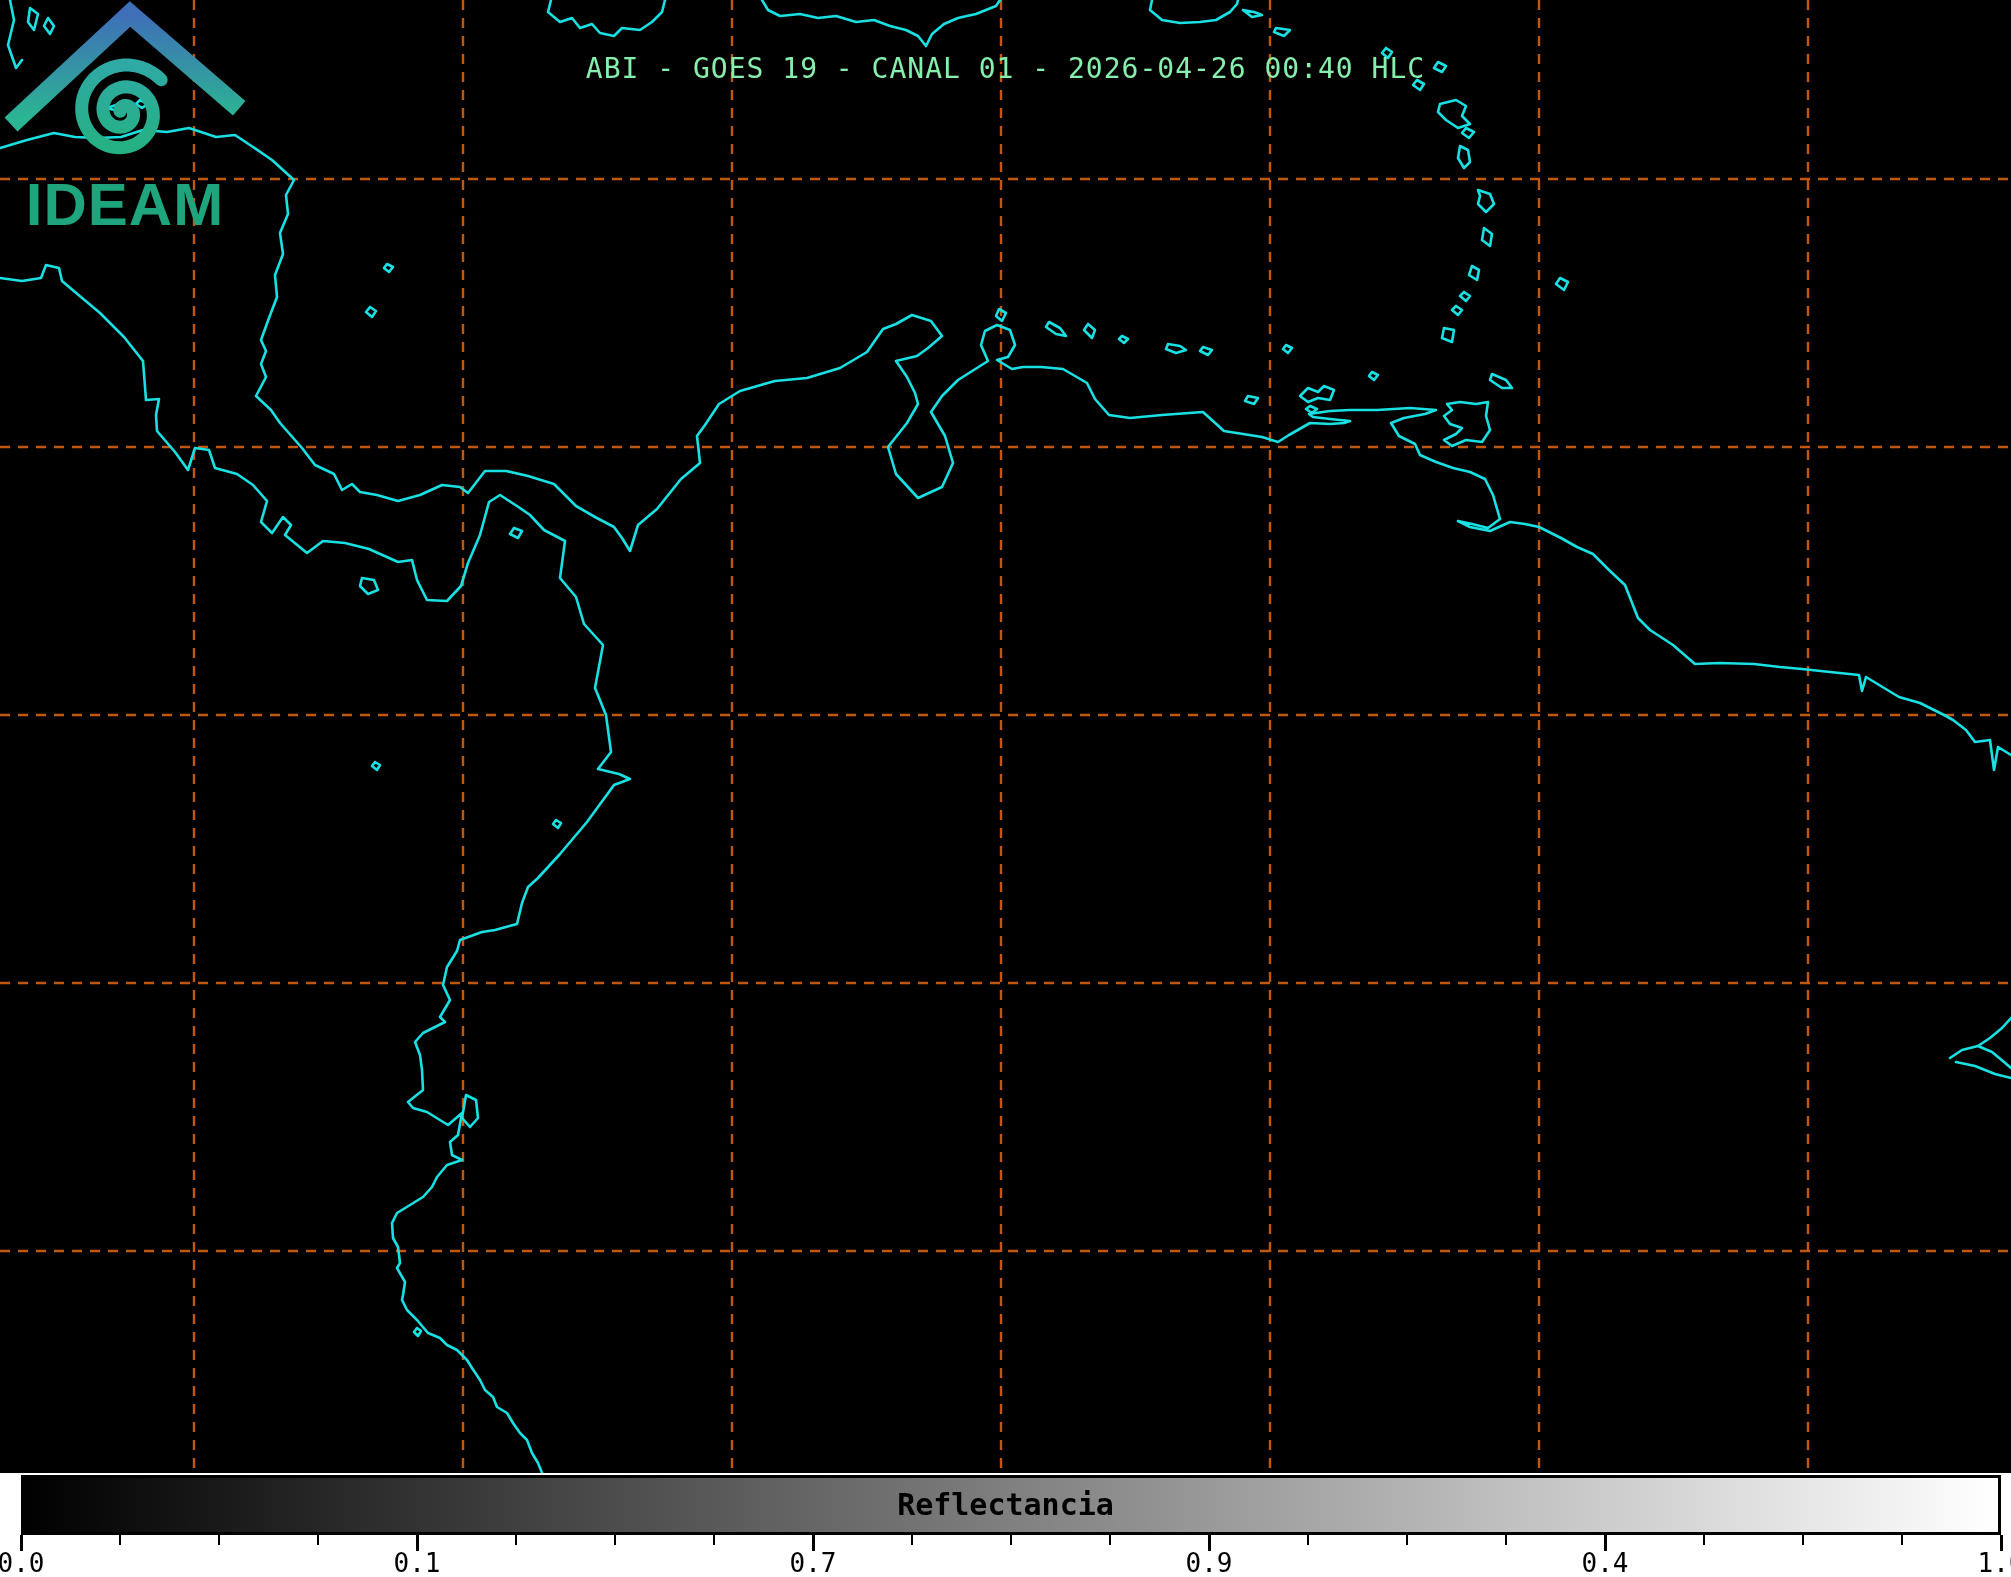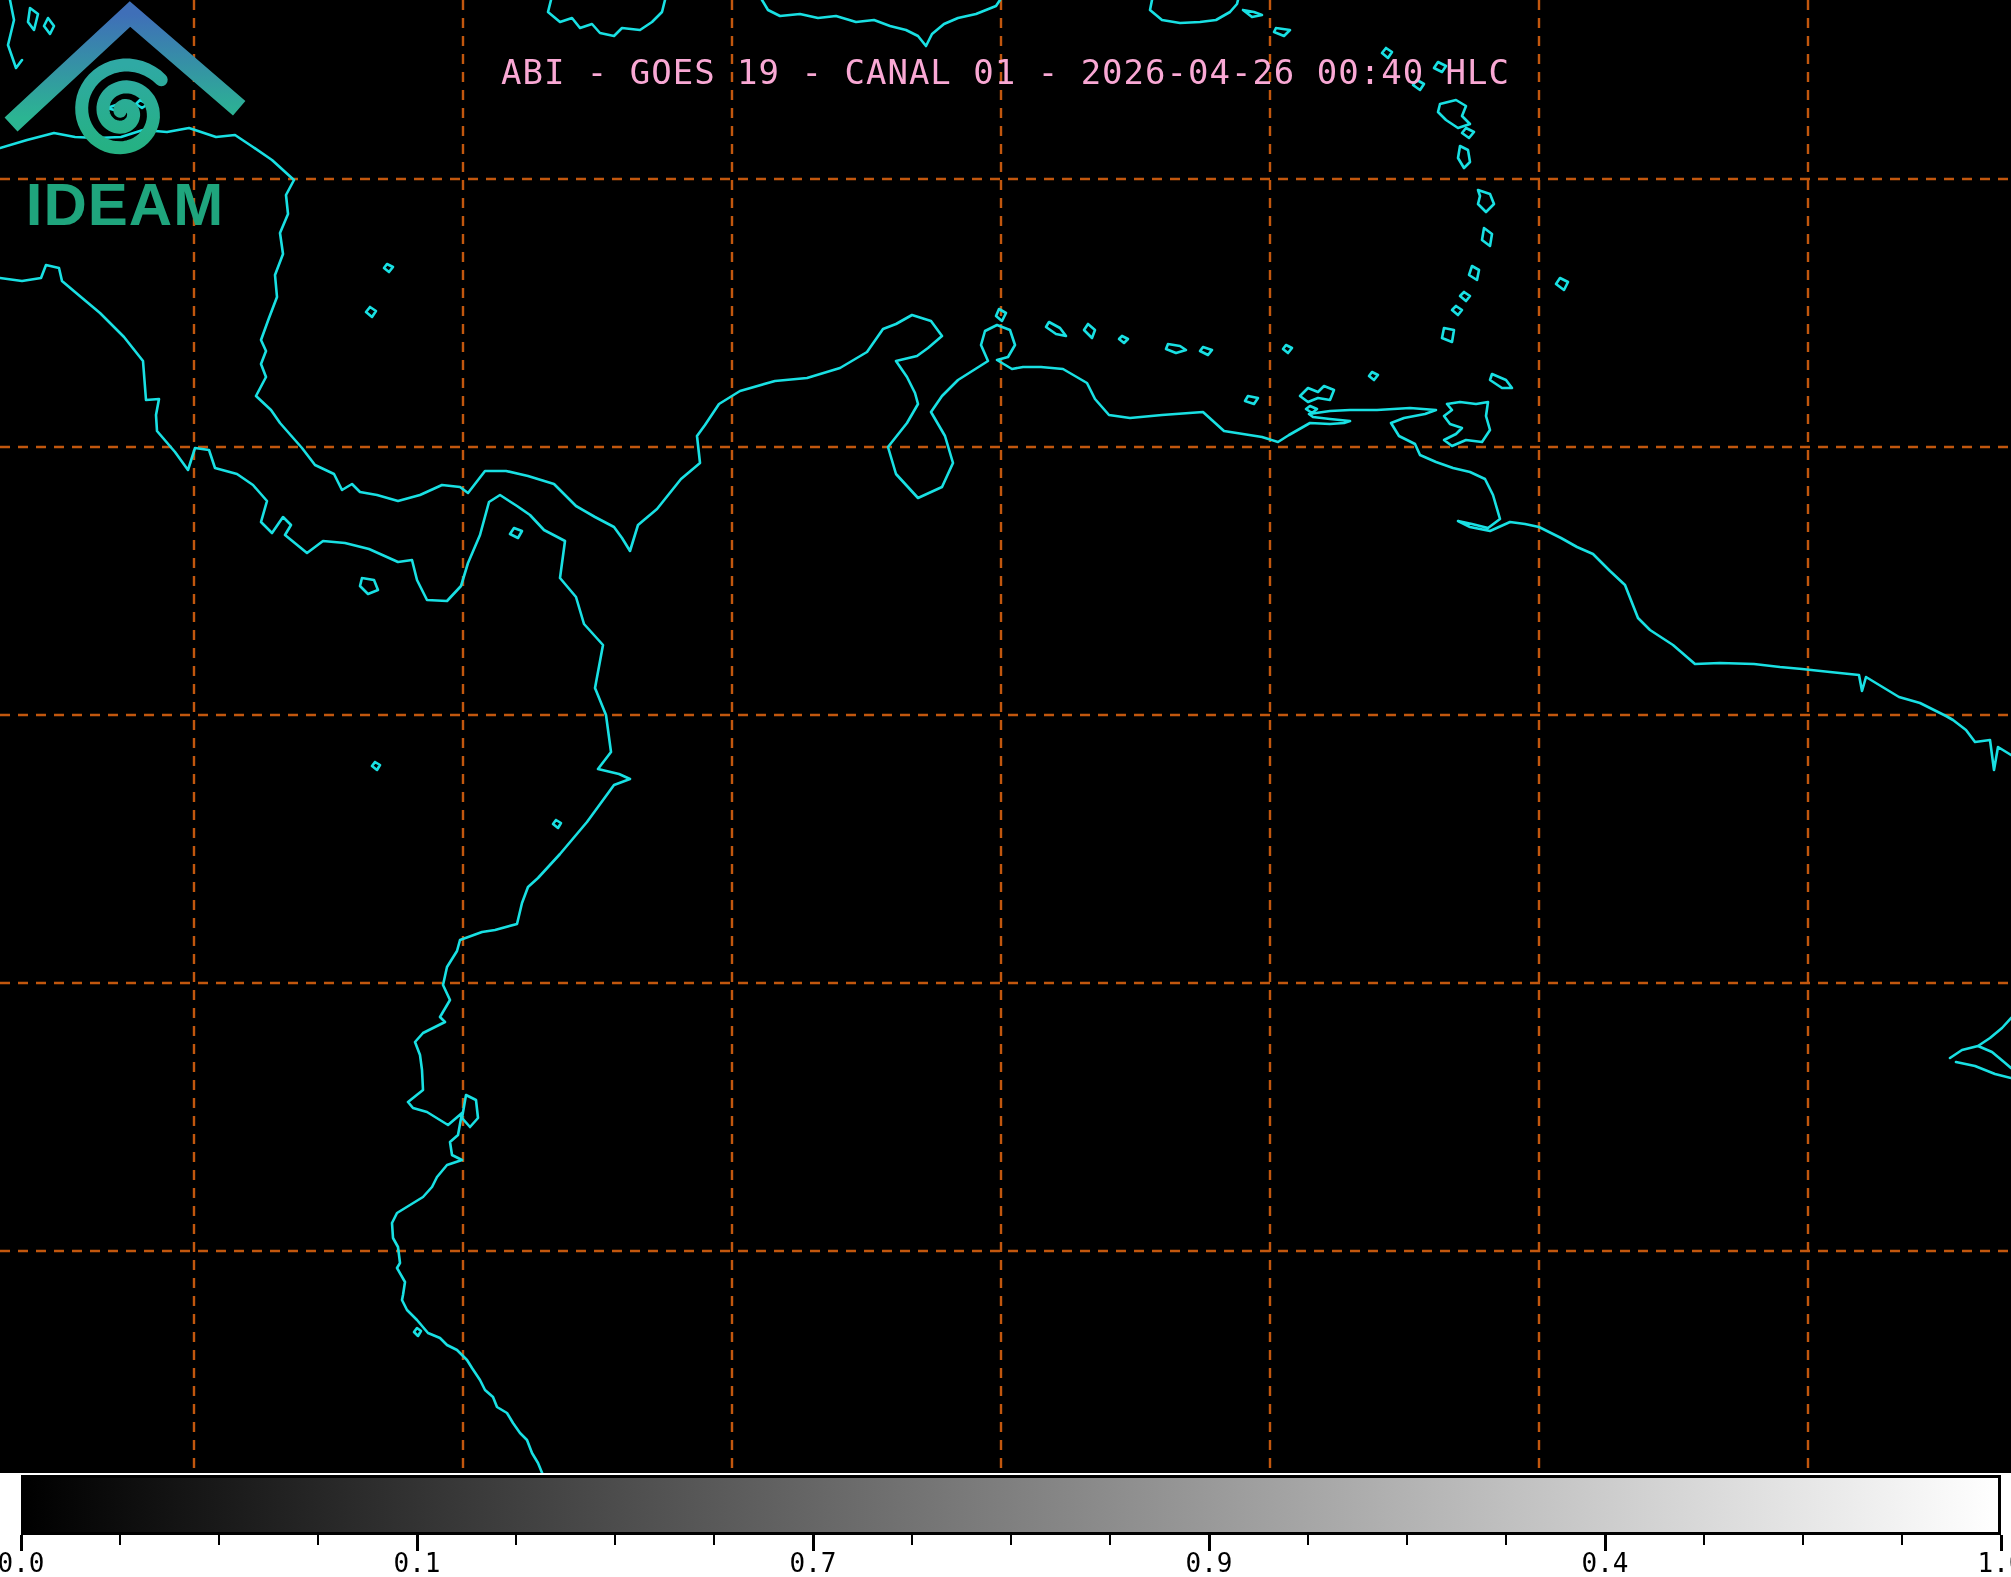--- a/index.html
+++ b/index.html
@@ -1,21 +1,21 @@
 <!DOCTYPE html>
 <html><head>
 <meta charset="utf-8">
 <style>
   html,body{margin:0;padding:0;background:#ffffff;}
   body{width:2011px;height:1577px;position:relative;overflow:hidden;
        font-family:"DejaVu Sans Mono",monospace;}
   .map{position:absolute;left:0;top:0;width:2011px;height:1473px;overflow:hidden;}
   .map svg{position:absolute;left:0;top:0;}
   .map-title{position:absolute;left:0;top:52px;width:100%;text-align:center;
-       color:#f9a8d4;font-size:34px;letter-spacing:1px;white-space:pre;}
+       color:#86efac;font-size:28px;letter-spacing:1px;white-space:pre;}
   .logo-box{position:absolute;left:1650px;top:1243px;width:250px;height:235px;}
   .cbar-area{position:absolute;left:0;top:1473px;width:2011px;height:104px;background:#ffffff;}
   .cbar-bar{position:absolute;top:2px;height:60px;border:3px solid #000;box-sizing:border-box;}
   .cbar-label{position:absolute;top:14px;width:100%;text-align:center;font-weight:bold;
        font-size:30px;color:#000;}
   .tick{position:absolute;background:#000;}
   .tick-label{position:absolute;top:75px;font-size:26px;color:#000;transform:translateX(-50%);white-space:pre;}
 </style>
 </head>
 <body>
@@ -100,20 +100,21 @@
       </linearGradient>
     </defs>
     <path d="M 18,118 L 130,14 L 232,102" fill="none" stroke="url(#mgrad)" stroke-width="19" stroke-linecap="square"></path>
     <path id="logo-spiral" fill="none" stroke="url(#sgrad)" stroke-width="13" stroke-linecap="round" d="M120.1,111.3L120.0,110.9L120.0,110.4L120.0,109.9L120.1,109.4L120.2,108.8L120.5,108.3L120.8,107.7L121.3,107.2L121.8,106.7L122.4,106.3L123.2,106.0L123.9,105.7L124.8,105.6L125.7,105.6L126.6,105.7L127.6,105.9L128.5,106.2L129.4,106.8L130.3,107.4L131.1,108.2L131.9,109.1L132.5,110.2L133.0,111.3L133.4,112.6L133.6,113.9L133.6,115.3L133.4,116.7L133.1,118.1L132.6,119.6L131.8,120.9L130.9,122.2L129.7,123.4L128.4,124.5L127.0,125.5L125.3,126.2L123.6,126.8L121.7,127.1L119.8,127.2L117.9,127.1L115.9,126.7L113.9,126.0L112.0,125.1L110.2,123.9L108.6,122.5L107.0,120.8L105.7,118.9L104.6,116.8L103.8,114.6L103.2,112.2L103.0,109.8L103.0,107.2L103.4,104.7L104.1,102.1L105.1,99.6L106.4,97.3L108.1,95.1L110.1,93.0L112.3,91.2L114.8,89.7L117.5,88.5L120.4,87.6L123.4,87.0L126.6,86.8L129.7,87.1L132.9,87.7L136.0,88.8L139.0,90.2L141.8,92.0L144.5,94.2L146.8,96.8L148.9,99.6L150.6,102.8L151.9,106.1L152.9,109.7L153.3,113.4L153.4,117.2L152.9,121.0L151.9,124.8L150.5,128.4L148.6,132.0L146.3,135.2L143.5,138.3L140.4,141.0L136.9,143.3L133.0,145.1L129.0,146.5L124.7,147.4L120.3,147.8L115.9,147.6L111.4,146.9L107.0,145.6L102.8,143.7L98.8,141.3L95.0,138.5L91.7,135.1L88.7,131.3L86.2,127.1L84.2,122.6L82.7,117.8L81.9,112.8L81.7,107.7L82.1,102.6L83.1,97.5L84.8,92.5L87.2,87.7L90.1,83.2L93.6,79.0L97.6,75.3L102.1,72.1L107.0,69.4L112.2,67.3L117.7,65.9L123.4,65.1L129.3,65.1L135.1,65.8L140.8,67.2L146.4,69.3L151.7,72.2L156.7,75.7L161.2,79.8"></path>
     <text id="logo-text" x="125" y="225" text-anchor="middle" font-family="Liberation Sans, sans-serif" font-weight="bold" font-size="60" letter-spacing="1" fill="#1fa57d">IDEAM</text>
   </svg>
 </div>
 
 <div class="cbar-area" style="background: rgb(255, 255, 255);">
   <div class="cbar-bar" id="cbar-bar" style="left: 21px; width: 1980px; height: 60px; background: linear-gradient(to right, rgb(0, 0, 0), rgb(255, 255, 255));"></div>
+  <div class="cbar-label" style="color: rgb(0, 0, 0);">Reflectancia</div>
   <div id="cbar-ticks">
       <div class="tick" style="left: 19.5px; top: 62px; width: 3px; height: 16px;"></div>
       <div class="tick-label" style="left: 21px;">0.0</div>
       <div class="tick" style="left: 119px; top: 62px; width: 2px; height: 10px;"></div>
       <div class="tick" style="left: 218px; top: 62px; width: 2px; height: 10px;"></div>
       <div class="tick" style="left: 317px; top: 62px; width: 2px; height: 10px;"></div>
       <div class="tick" style="left: 415.5px; top: 62px; width: 3px; height: 16px;"></div>
       <div class="tick-label" style="left: 417px;">0.1</div>
       <div class="tick" style="left: 515px; top: 62px; width: 2px; height: 10px;"></div>
       <div class="tick" style="left: 614px; top: 62px; width: 2px; height: 10px;"></div>

